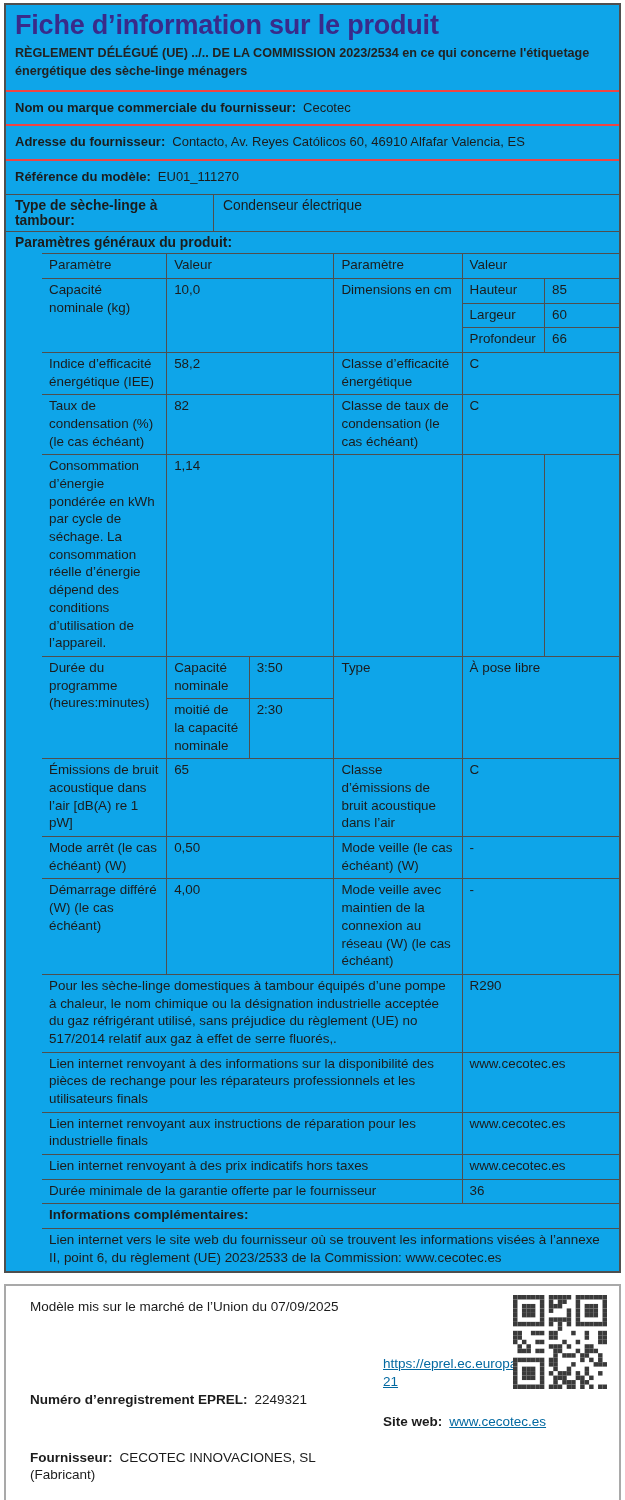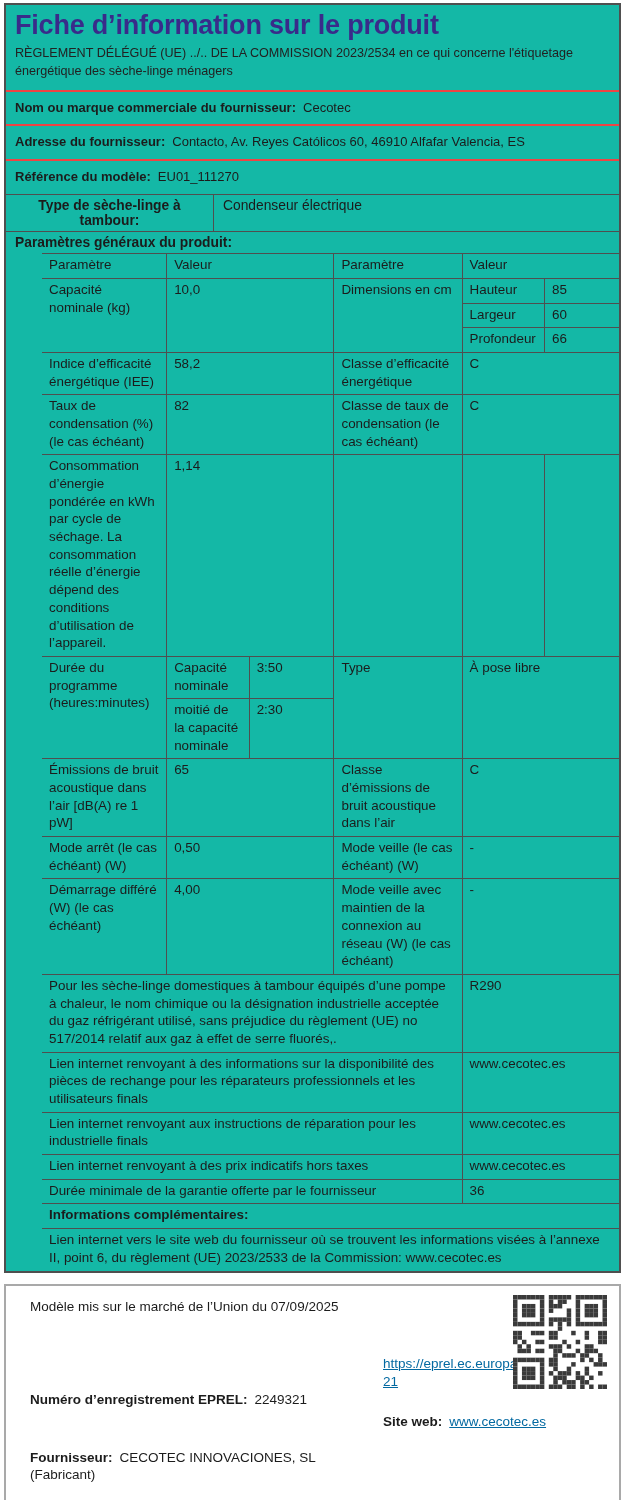--- a/index.html
+++ b/index.html
@@ -2,33 +2,33 @@
 <html><head>
 <meta charset="utf-8">
 <style>
   * { box-sizing: border-box; }
   html,body { margin:0; padding:0; }
   body {
     width:625px; min-height:1500px; background:#ffffff;
     font-family:"Liberation Sans", sans-serif; color:#1c1c1c;
   }
   .sheet { padding:3px 4px 0 4px; }
-  .box1 { border:2px solid #4f4f4f; background:#14b8a6; }
+  .box1 { border:2px solid #4f4f4f; background:#0ea5e9; }
 
   .title {
     color:#392b8a; font-weight:bold; font-size:27px;
     padding:5px 9px 1px 9px; letter-spacing:-0.2px;
   }
-  .regulation { font-size:12.6px; line-height:1.45; padding:2px 10px 9px 9px; color:#222; }
+  .regulation { font-size:12.6px; line-height:1.45; padding:2px 10px 9px 9px; color:#222;font-weight:bold; }
 
   .kv { border-top:2px solid #ef4444; padding:8px 9px; font-size:13px; line-height:1.3; }
   .kv .lbl { font-weight:bold; }
   .kv .val { margin-left:7px; }
 
-  .typerow { display:flex; border-top:1px solid #4f4f4f; font-size:13.8px;text-align:center; }
+  .typerow { display:flex; border-top:1px solid #4f4f4f; font-size:13.8px; }
   .typerow .tl { width:208px; flex:0 0 208px; padding:3px 9px; border-right:1px solid #4f4f4f; font-weight:bold; }
   .typerow .tv { padding:3px 9px; }
 
   .pheading { border-top:1px solid #4f4f4f; padding:3px 9px; font-size:13.8px; font-weight:bold; }
 
   .twrap { border-top:1px solid #4f4f4f;margin-left:36px; }
   table.params { width:100%; border-collapse:collapse; border:hidden; table-layout:fixed; }
   table.params td {
     border:1px solid #4f4f4f; vertical-align:top;
     font-size:13.4px; line-height:1.32; padding:2px 7px 4px 7px;

